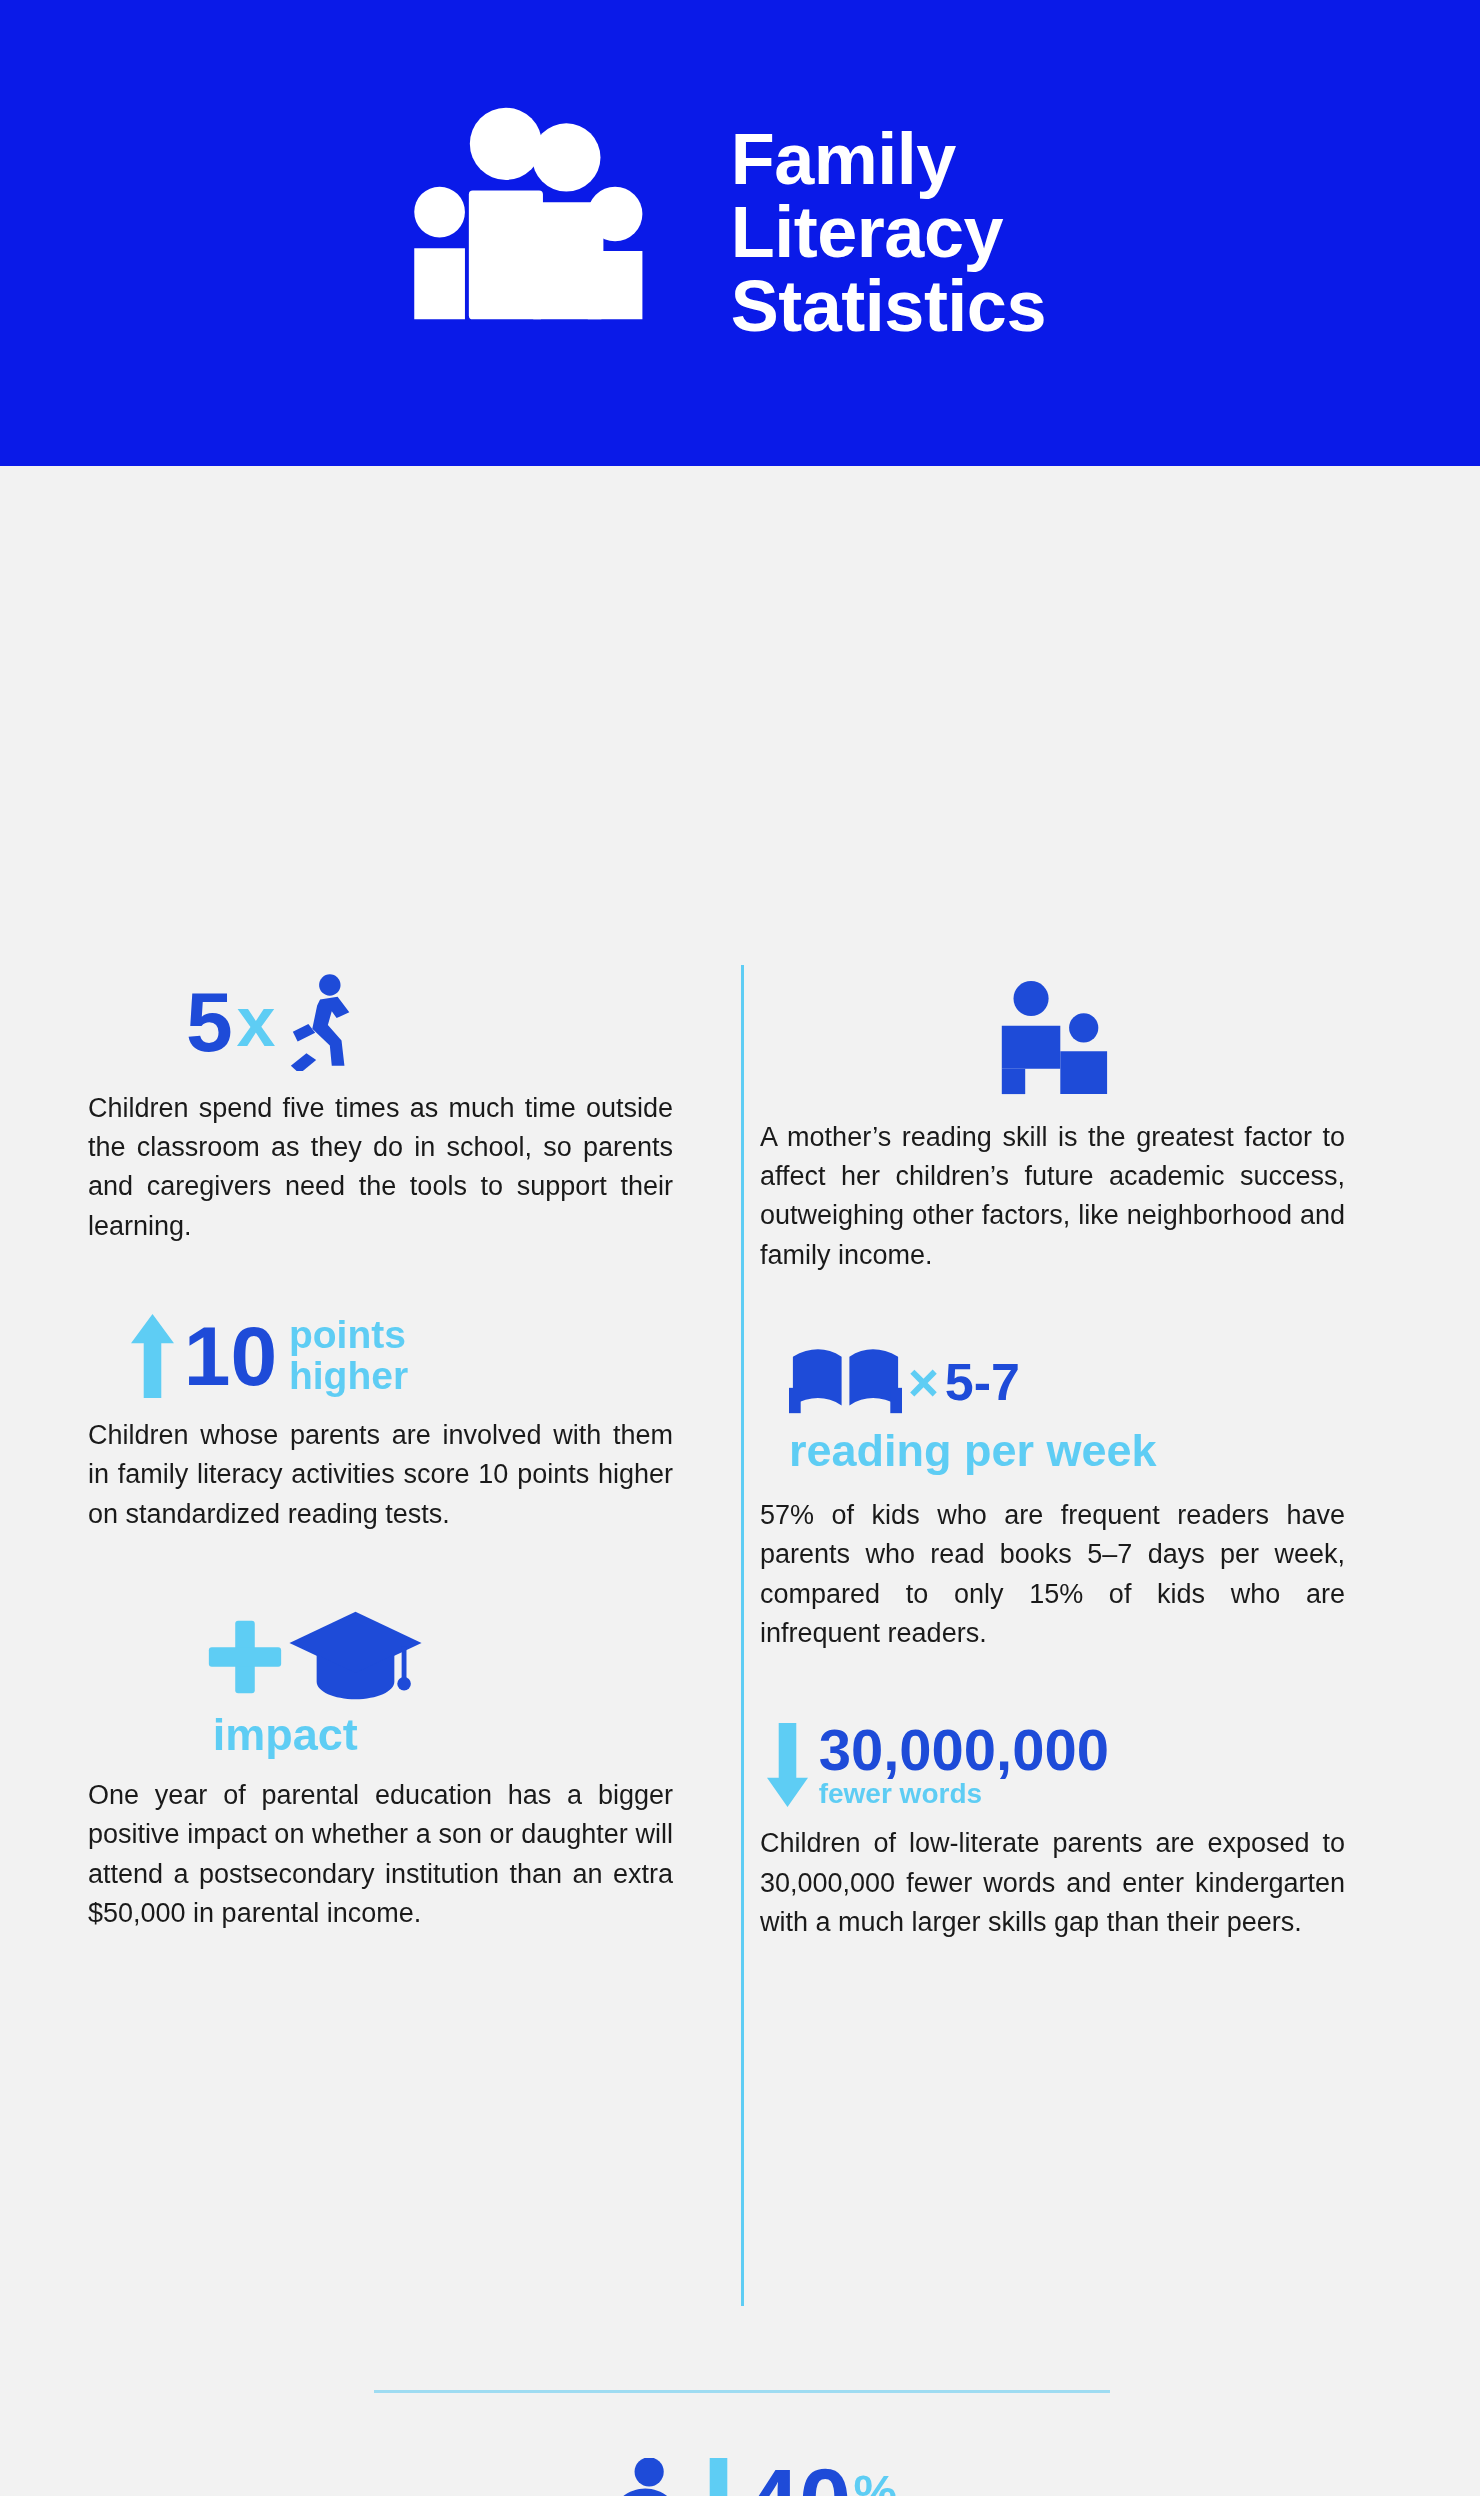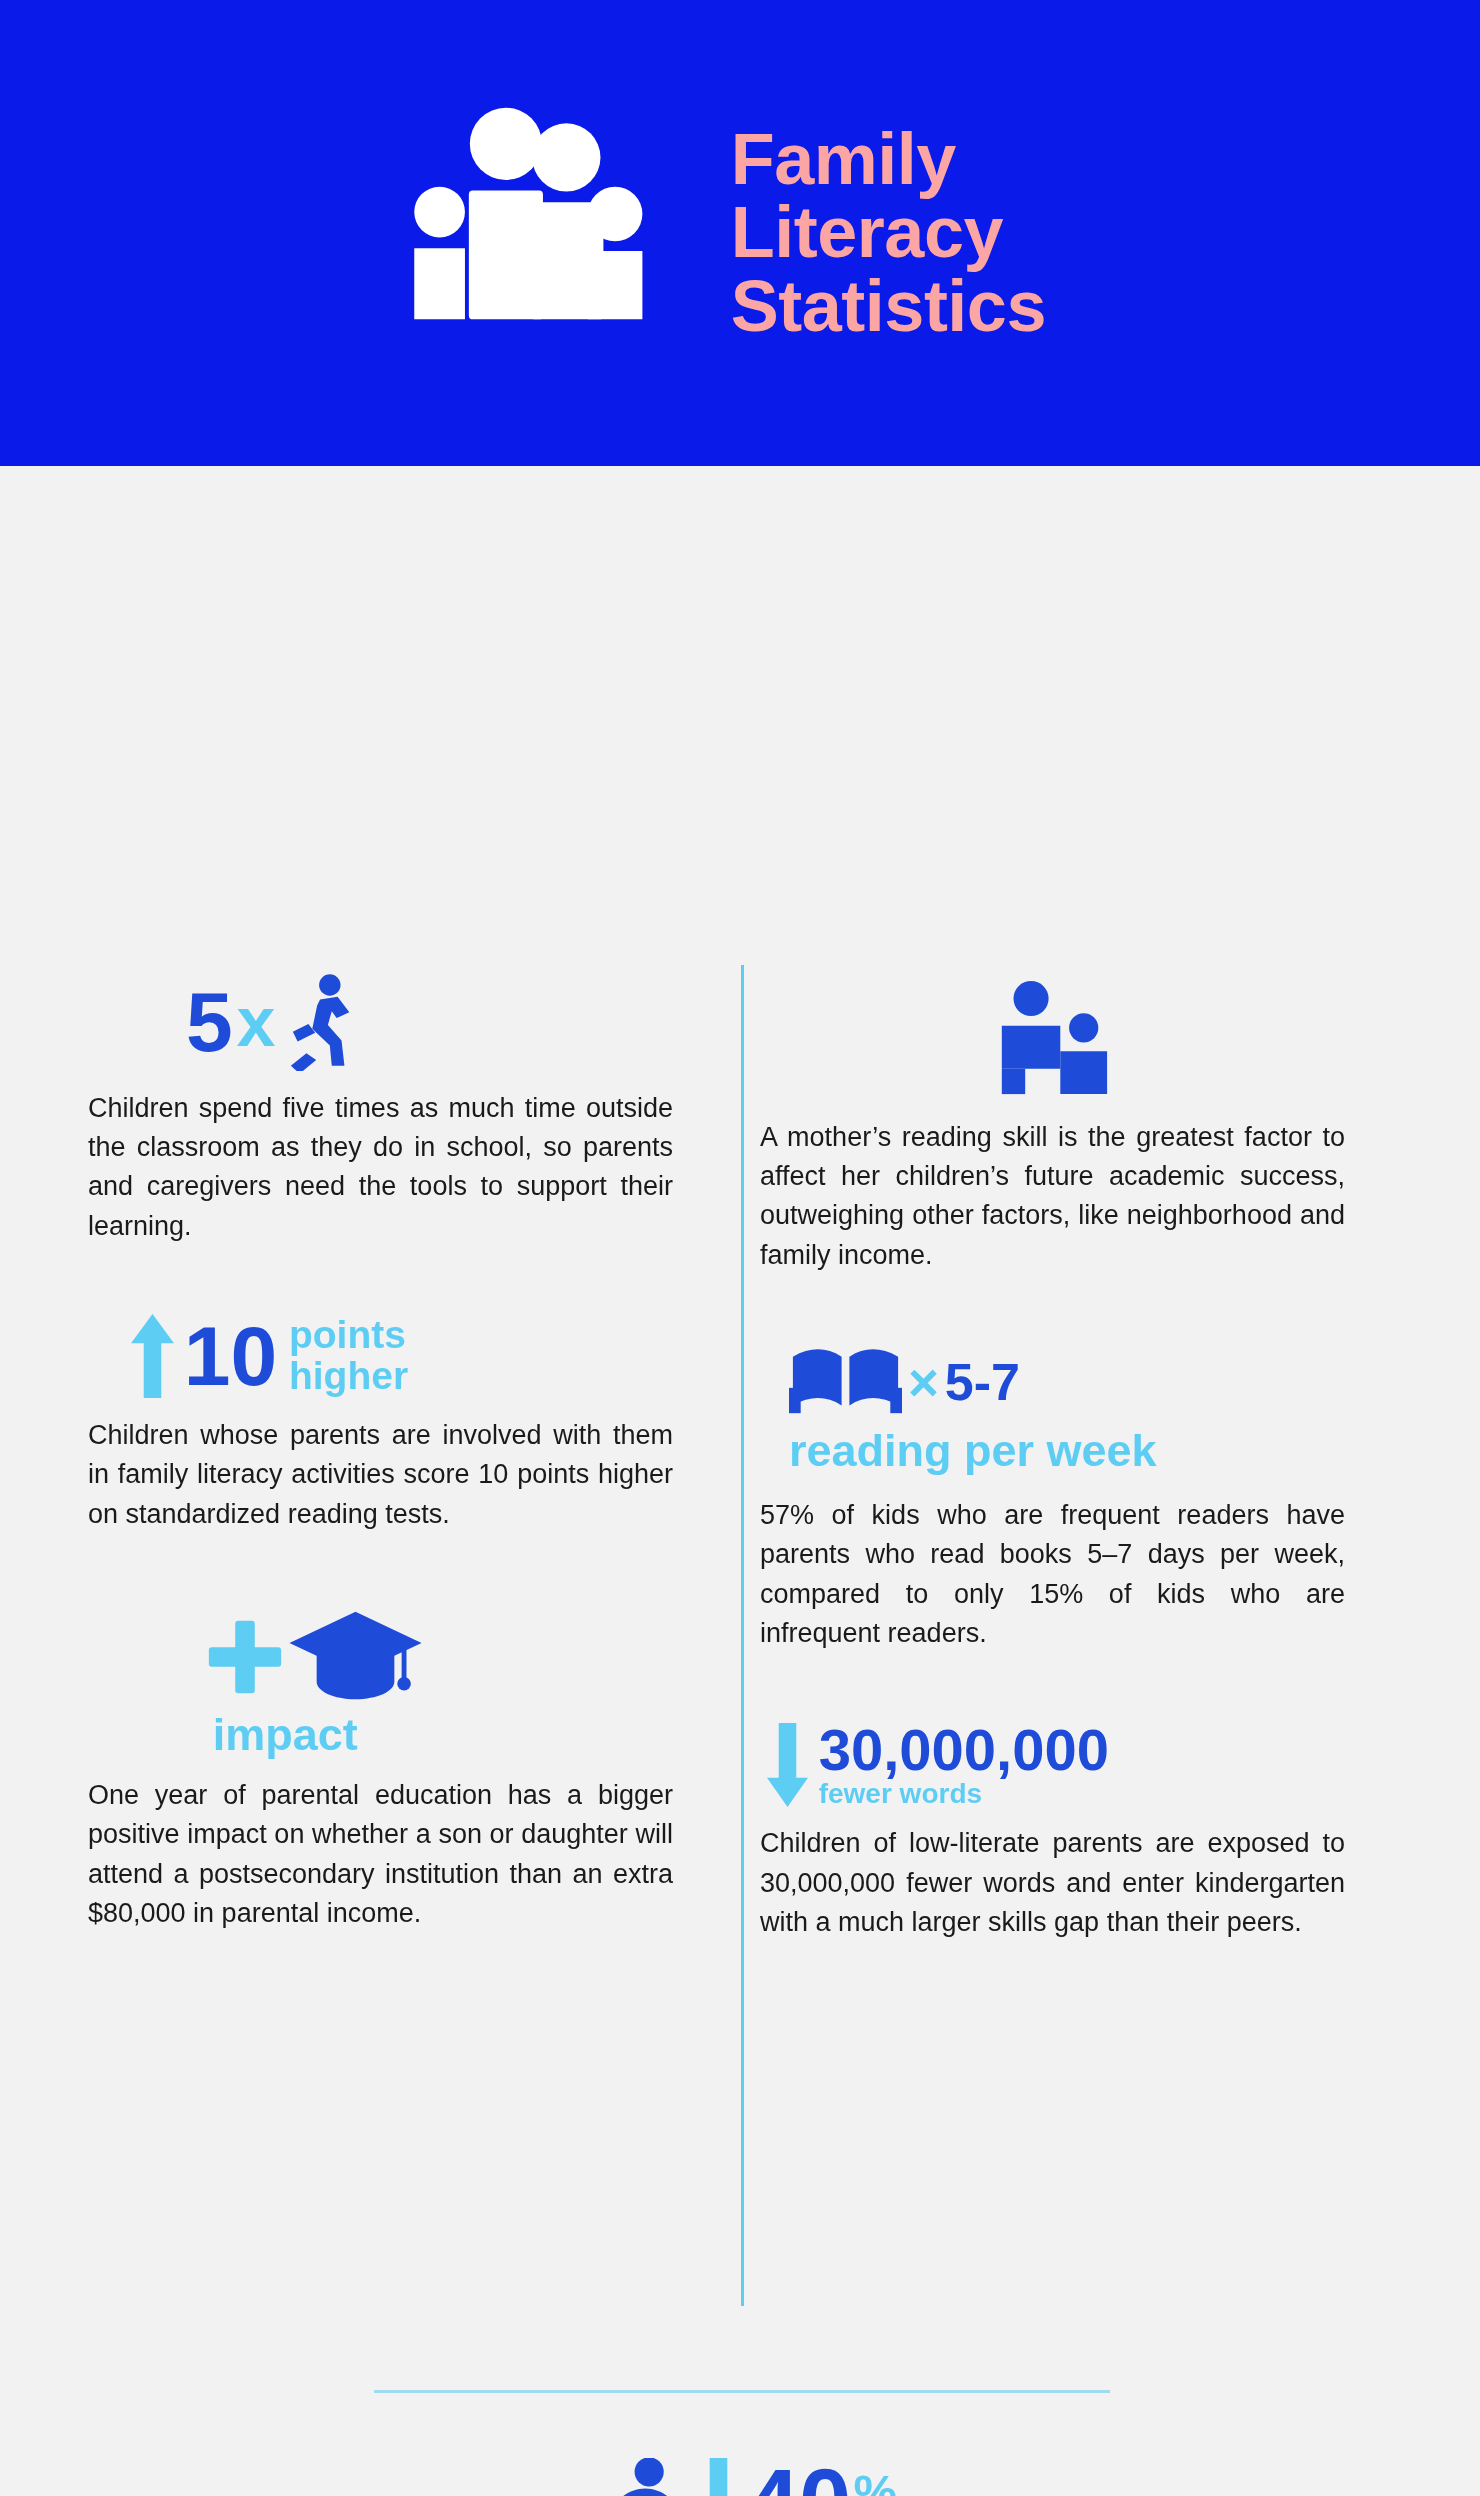--- a/index.html
+++ b/index.html
@@ -28,21 +28,21 @@
     justify-content:center;
     gap:33px;
   }
   .header-inner{
     display:flex;
     align-items:center;
     gap:39px;
     transform:translateX(-17.6px);
   }
   .header-title{
-    color:#fca5a5;
+    color:#ffffff;
     font-size:72px;
     font-weight:bold;
     line-height:1.02;
     letter-spacing:-0.5px;
   }
   .header-title span{display:block;}
 
   
   .content{
     position:relative;
@@ -223,21 +223,21 @@
               <svg width="137" height="101" viewBox="0 0 140 104" fill="#1e4bd8">
                 <path d="M70 6 L138 38 L70 70 L2 38 Z"></path>
                 <path d="M30 50 v28 c0 10 18 18 40 18 s40 -8 40 -18 v-28 l-40 19 z" fill="#1e4bd8"></path>
                 <path d="M120 42 v34" stroke="#1e4bd8" stroke-width="5"></path>
                 <circle cx="120" cy="80" r="7"></circle>
               </svg>
             </span>
           </div>
           <div class="sub-cyan-lg" style="margin-top:3.9px;padding-left:9.8px;">impact</div>
         </div>
-        <div class="body-text">One year of parental education has a bigger positive impact on whether a son or daughter will attend a postsecondary institution than an extra $80,000 in parental income.</div>
+        <div class="body-text">One year of parental education has a bigger positive impact on whether a son or daughter will attend a postsecondary institution than an extra $50,000 in parental income.</div>
       </div>
 
     </div>
 
     <div class="col col-right" style="top:515px;">
 
       <div class="block" style="margin-bottom:68px;">
         <div style="display:flex;justify-content:center;">
           <span>
             <svg width="137" height="117" viewBox="0 0 140 120" fill="#1e4bd8">

